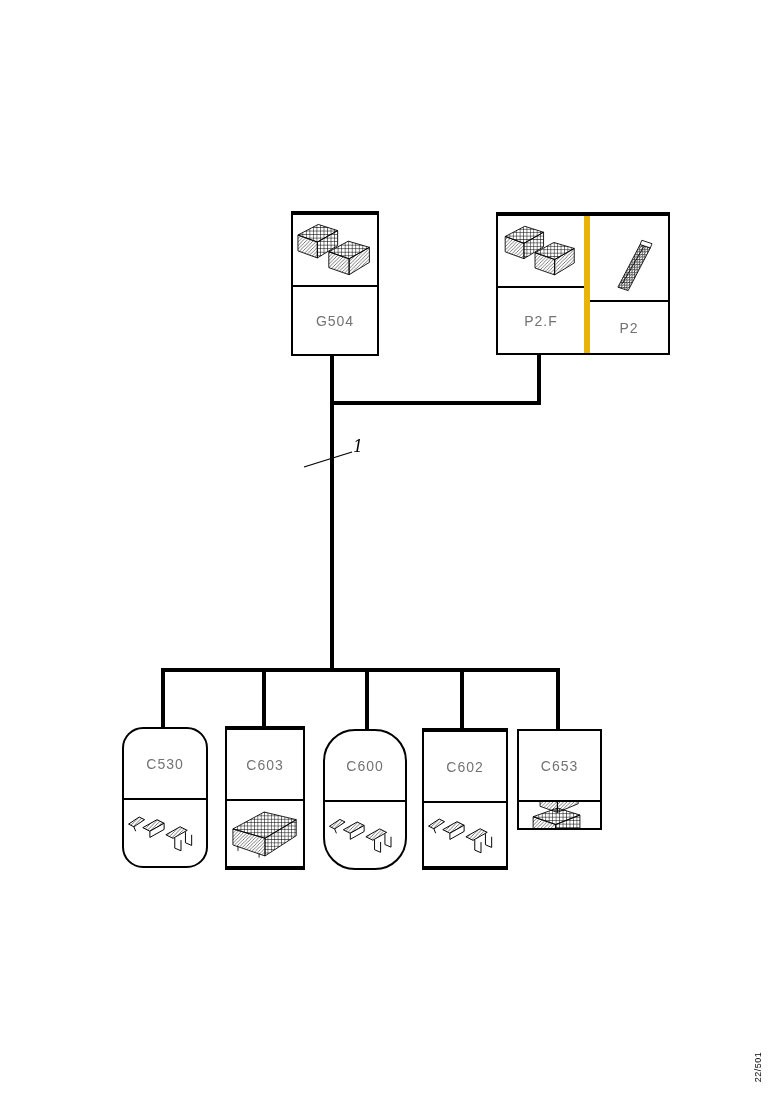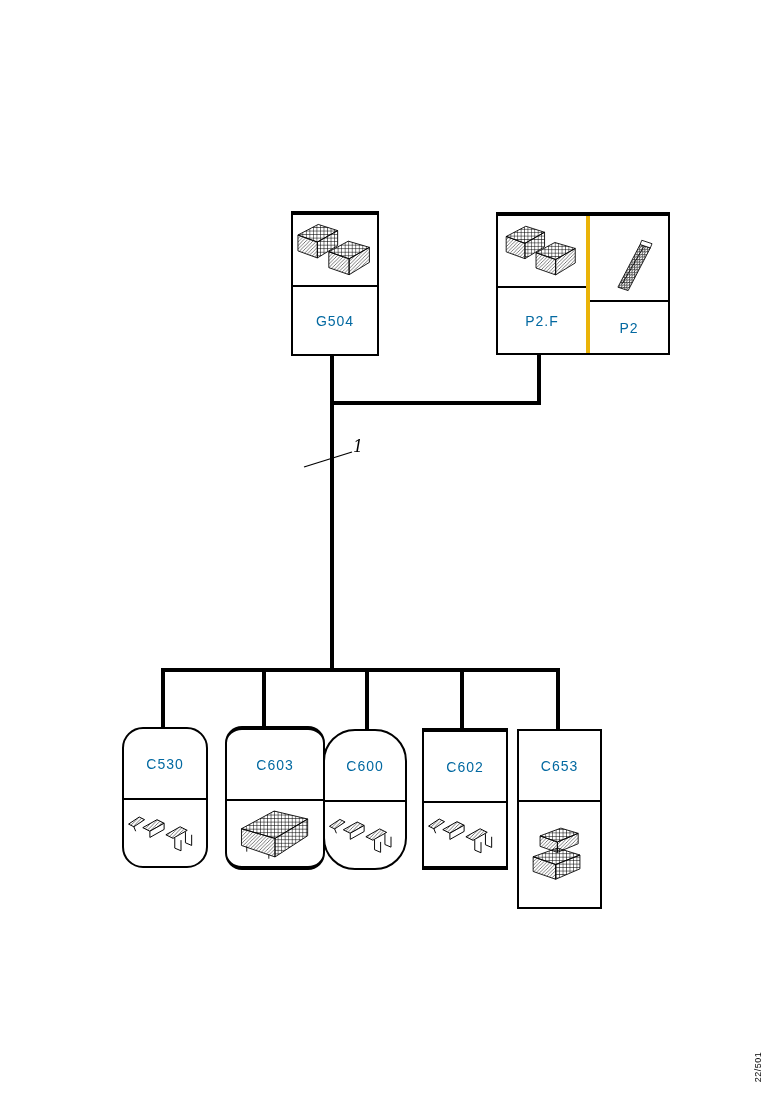--- a/index.html
+++ b/index.html
@@ -5,21 +5,21 @@
   html,body{margin:0;padding:0;background:#fff;}
   .page{position:relative;width:778px;height:1100px;background:#ffffff;overflow:hidden;
         font-family:"Liberation Sans",sans-serif;color:#000;}
   .wires{position:absolute;left:0;top:0;width:778px;height:1100px;pointer-events:none;}
   .box{position:absolute;border:2px solid #000;background:#fff;box-sizing:border-box;
        display:flex;flex-direction:column;}
   .box.thick-top{border-top-width:4px;}
   .box.thick-bottom{border-bottom-width:4px;}
   .cell{flex:1;display:flex;align-items:center;justify-content:center;overflow:hidden;}
   .cell.img{flex:0 0 70px;}
-  .cell.lbl{font-size:14px;letter-spacing:1px;color:#0369a1;}
+  .cell.lbl{font-size:14px;letter-spacing:1px;color:#737373;}
   .topbox .cell.img{border-bottom:2px solid #000;}
   .botbox .cell.lbl{border-bottom:2px solid #000;flex:0 0 69px;}
   .botbox .cell.img{flex:1;}
   .illus{display:block;}
   .callout{position:absolute;font-family:"DejaVu Serif",serif;font-style:italic;
            font-size:16px;color:#000;}
   .docnum{position:absolute;left:727px;top:1062px;width:62px;text-align:center;
           transform:rotate(-90deg);transform-origin:center;font-size:9px;
           letter-spacing:0.5px;color:#000;}
 </style>
@@ -114,21 +114,21 @@
   <div class="box topbox thick-top" style="left:291px;top:211px;width:88px;height:145px;">
     <div class="cell img">
       <svg class="illus" width="82" height="60" viewBox="0 0 90 68">
           <use href="#sym-dual"></use>
         </svg>
     </div>
     <div class="cell lbl">G504</div>
   </div>
 
   <div class="box thick-top" style="left:496px;top:212px;width:174px;height:143px;flex-direction:row;">
-    <div class="col left" style="width:89px;display:flex;flex-direction:column;border-right:4px solid #eab308;">
+    <div class="col left" style="width:89px;display:flex;flex-direction:column;border-right:6px solid #eab308;">
       <div class="cell img" style="border-bottom:2px solid #000;">
         <svg class="illus" width="82" height="58" viewBox="0 0 90 68">
             <use href="#sym-dual"></use>
           </svg>
       </div>
       <div class="cell lbl">P2.F</div>
     </div>
     <div class="col" style="flex:1;display:flex;flex-direction:column;margin-top:14px;">
       <div class="cell img" style="border-bottom:2px solid #000;">
         <svg class="illus" width="78" height="58" viewBox="0 0 90 68">
@@ -141,21 +141,21 @@
 
   <div class="box botbox" style="left:122px;top:727px;width:86px;height:141px;border-radius:21px;">
     <div class="cell lbl">C530</div>
     <div class="cell img">
       <svg class="illus" width="80" height="54" viewBox="0 0 90 60">
           <use href="#sym-chain"></use>
         </svg>
     </div>
   </div>
 
-  <div class="box botbox thick-top thick-bottom" style="left:225px;top:726px;width:100px;height:144px;border-radius:17px;">
+  <div class="box botbox thick-top thick-bottom" style="left:225px;top:726px;width:80px;height:144px;">
     <div class="cell lbl">C603</div>
     <div class="cell img">
       <svg class="illus" width="82" height="60" viewBox="0 0 90 68">
           <use href="#sym-block"></use>
         </svg>
     </div>
   </div>
 
   <div class="box botbox" style="left:323px;top:729px;width:84px;height:141px;border-radius:32px;">
     <div class="cell lbl">C600</div>
@@ -168,21 +168,21 @@
 
   <div class="box botbox thick-top thick-bottom" style="left:422px;top:728px;width:86px;height:142px;">
     <div class="cell lbl">C602</div>
     <div class="cell img">
       <svg class="illus" width="80" height="54" viewBox="0 0 90 60">
           <use href="#sym-chain"></use>
         </svg>
     </div>
   </div>
 
-  <div class="box botbox" style="left:517px;top:729px;width:85px;height:180px;">
+  <div class="box botbox" style="left:517px;top:729px;width:85px;height:101px;">
     <div class="cell lbl">C653</div>
     <div class="cell img">
       <svg class="illus" width="78" height="60" viewBox="0 0 90 68">
           <use href="#sym-stack"></use>
         </svg>
     </div>
   </div>
 
   <div class="docnum">22/501</div>
 

